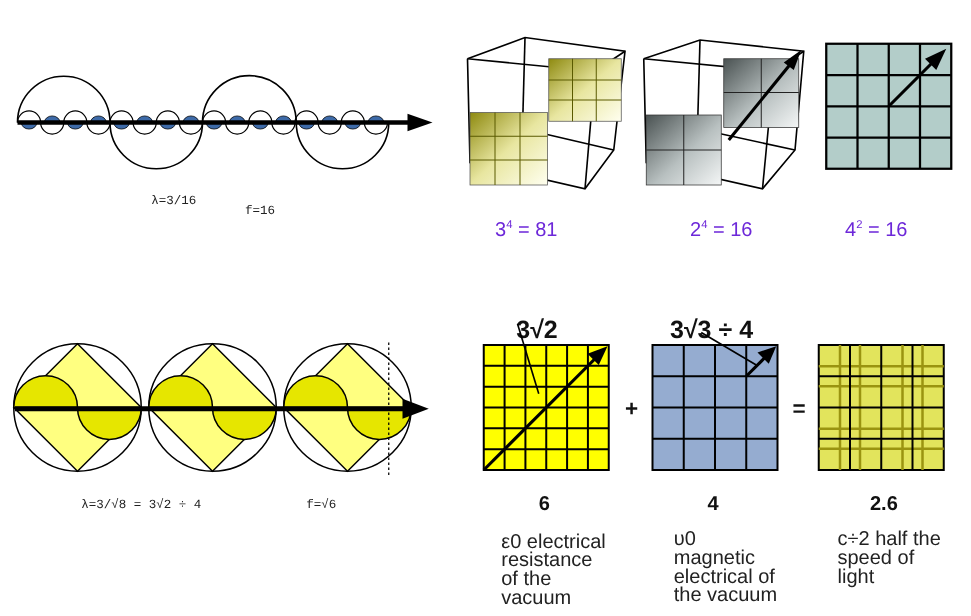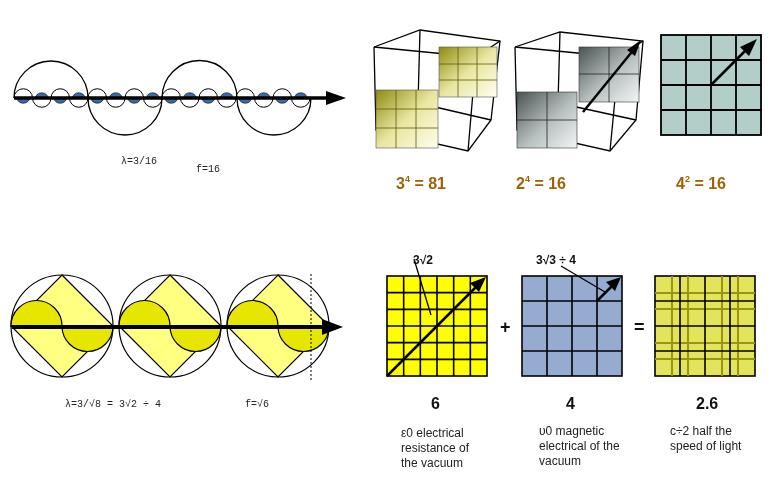--- a/index.html
+++ b/index.html
@@ -1,25 +1,25 @@
 <!DOCTYPE html>
 <html><head>
 <meta charset="utf-8">
 <style>
   html, body { margin: 0; padding: 0; background: #ffffff; }
   body { width: 777px; height: 493px; position: relative; overflow: hidden; font-family: "Liberation Sans", sans-serif; color: #111; }
   .abs { position: absolute; }
   svg.abs { overflow: visible; }
   .label { font-family: Liberation Mono, monospace; font-size: 10px; color: #222; white-space: nowrap; }
-  .eq { font-family: "Liberation Sans", sans-serif; font-weight: bold; font-size: 16px; color: #a16207; white-space: nowrap; }
+  .eq { font-family: "Liberation Sans", sans-serif; font-weight: normal; font-size: 16px; color: #6d28d9; white-space: nowrap; }
   .eq sup { font-size: 9px; vertical-align: 7px; }
   .big { font-weight: bold; font-size: 16px; color: #111; }
-  .desc { font-size: 12px; line-height: 15px; color: #222; width: 110px; }
+  .desc { font-size: 16px; line-height: 15px; color: #222; width: 110px; }
   .op { font-weight: bold; font-size: 18px; color: #111; }
-  .arrowlbl { font-weight: bold; font-size: 12px; color: #111; white-space: nowrap; }
+  .arrowlbl { font-weight: bold; font-size: 20px; color: #111; white-space: nowrap; }
 </style>
 </head>
 <body>
 
 <svg class="abs" style="left:0;top:0" width="360" height="150">
 
   <path d="M14,98 A37,37 0 0 1 88,98" fill="none" stroke="#000" stroke-width="1.3"></path>
   <path d="M88,98 A37,37 0 0 0 162,98" fill="none" stroke="#000" stroke-width="1.3"></path>
   <path d="M162,98 A37,37 0 0 1 237,98" fill="none" stroke="#000" stroke-width="1.3"></path>
   <path d="M237,98 A37,37 0 0 0 311,98" fill="none" stroke="#000" stroke-width="1.3"></path>
@@ -126,21 +126,21 @@
       <line x1="74" y1="54" x2="134" y2="54"></line>
     </g>
   <rect x="12" y="72" width="60" height="56" fill="url(#gg)" stroke="#333" stroke-width="0.6"></rect>
   <g stroke="#222" stroke-width="0.8">
       <line x1="42" y1="72" x2="42" y2="128"></line>
       <line x1="12" y1="100" x2="72" y2="100"></line>
     </g>
   <line x1="78" y1="92" x2="130" y2="28" stroke="#000" stroke-width="2.5"></line>
   <polygon points="136,20 122,30 130,36" fill="#000"></polygon>
 </svg>
-<div class="abs eq" style="left:516px;top:174px">
+<div class="abs eq" style="left:552px;top:174px">
   <span>2</span><sup>4</sup>
   <span>= 16</span>
 </div>
 
 <svg class="abs" style="left:660px;top:34px" width="104" height="104">
   <rect x="1" y="1" width="100" height="100" fill="#b3cdc9" stroke="#000" stroke-width="1.8"></rect>
   <g stroke="#000" stroke-width="1.8">
     <line x1="26" y1="1" x2="26" y2="101"></line>
       <line x1="51" y1="1" x2="51" y2="101"></line>
       <line x1="76" y1="1" x2="76" y2="101"></line>

